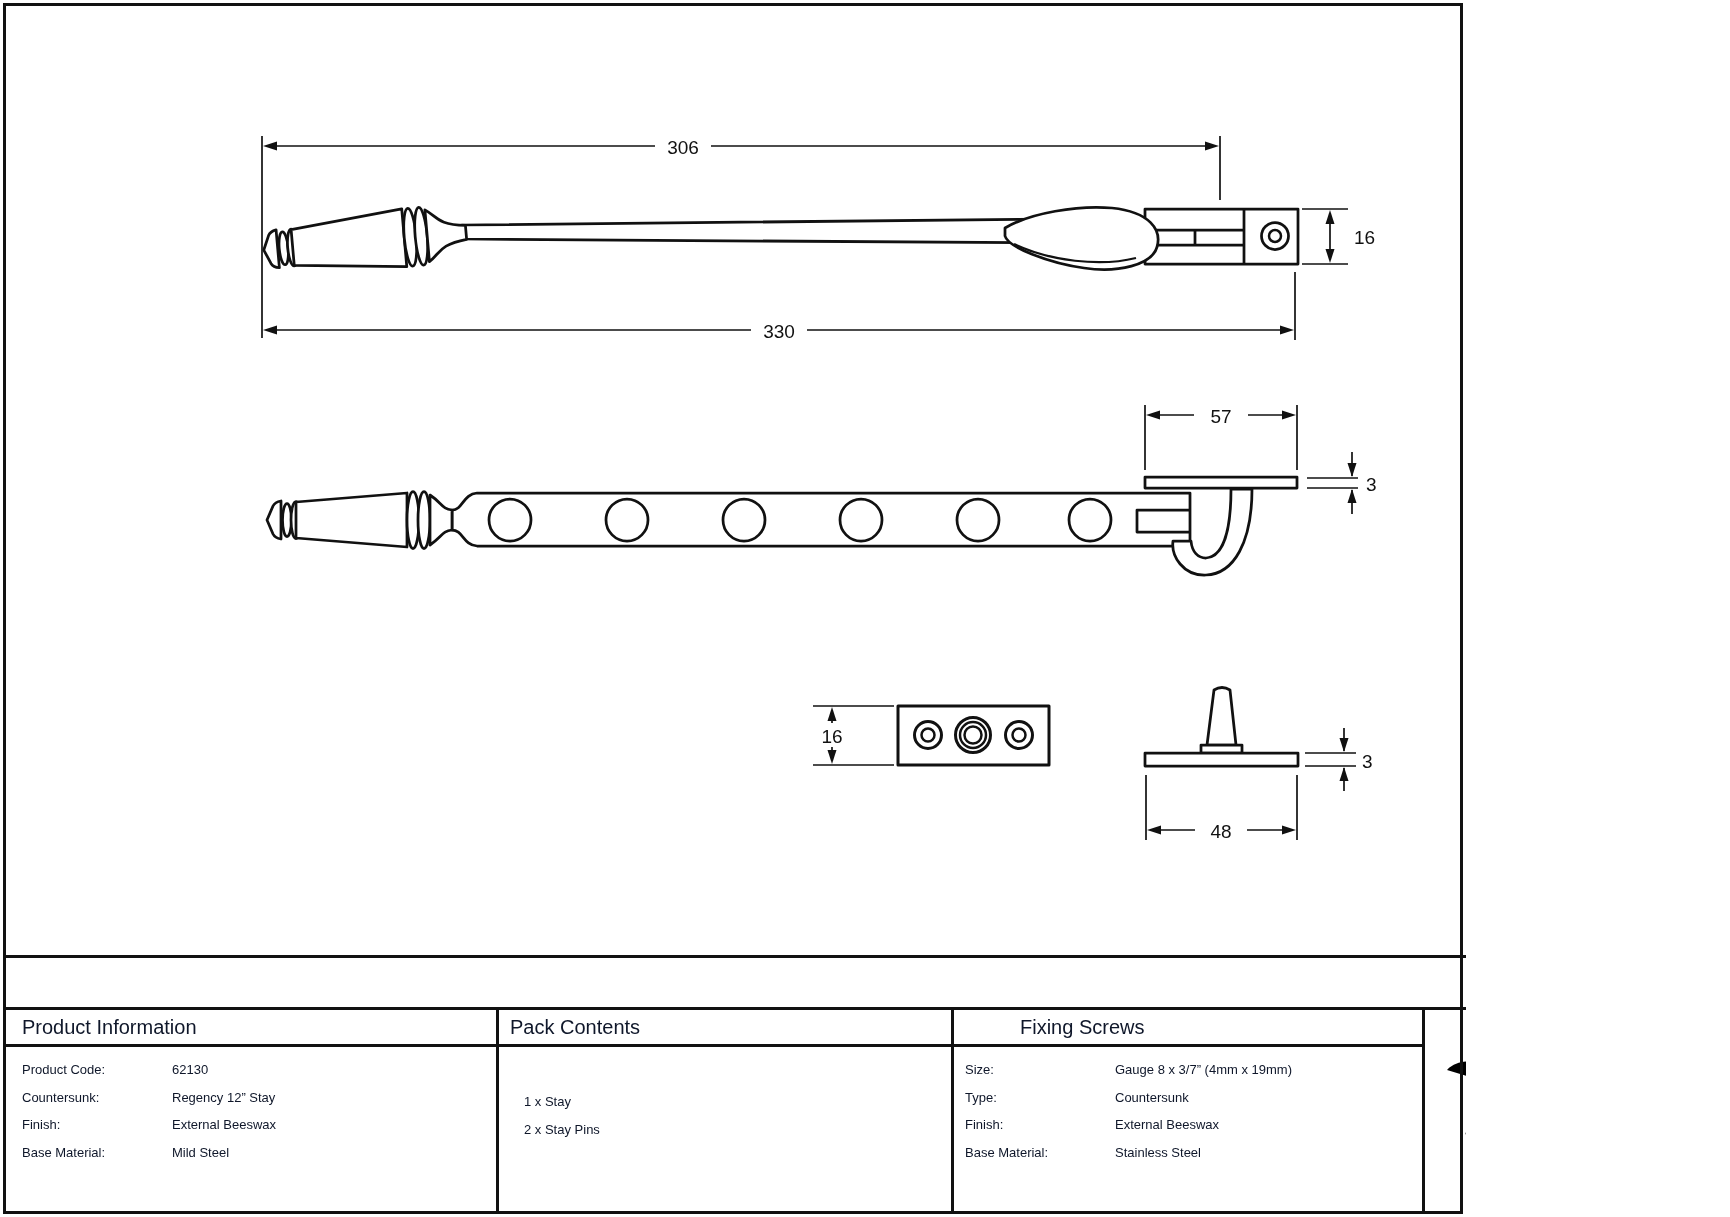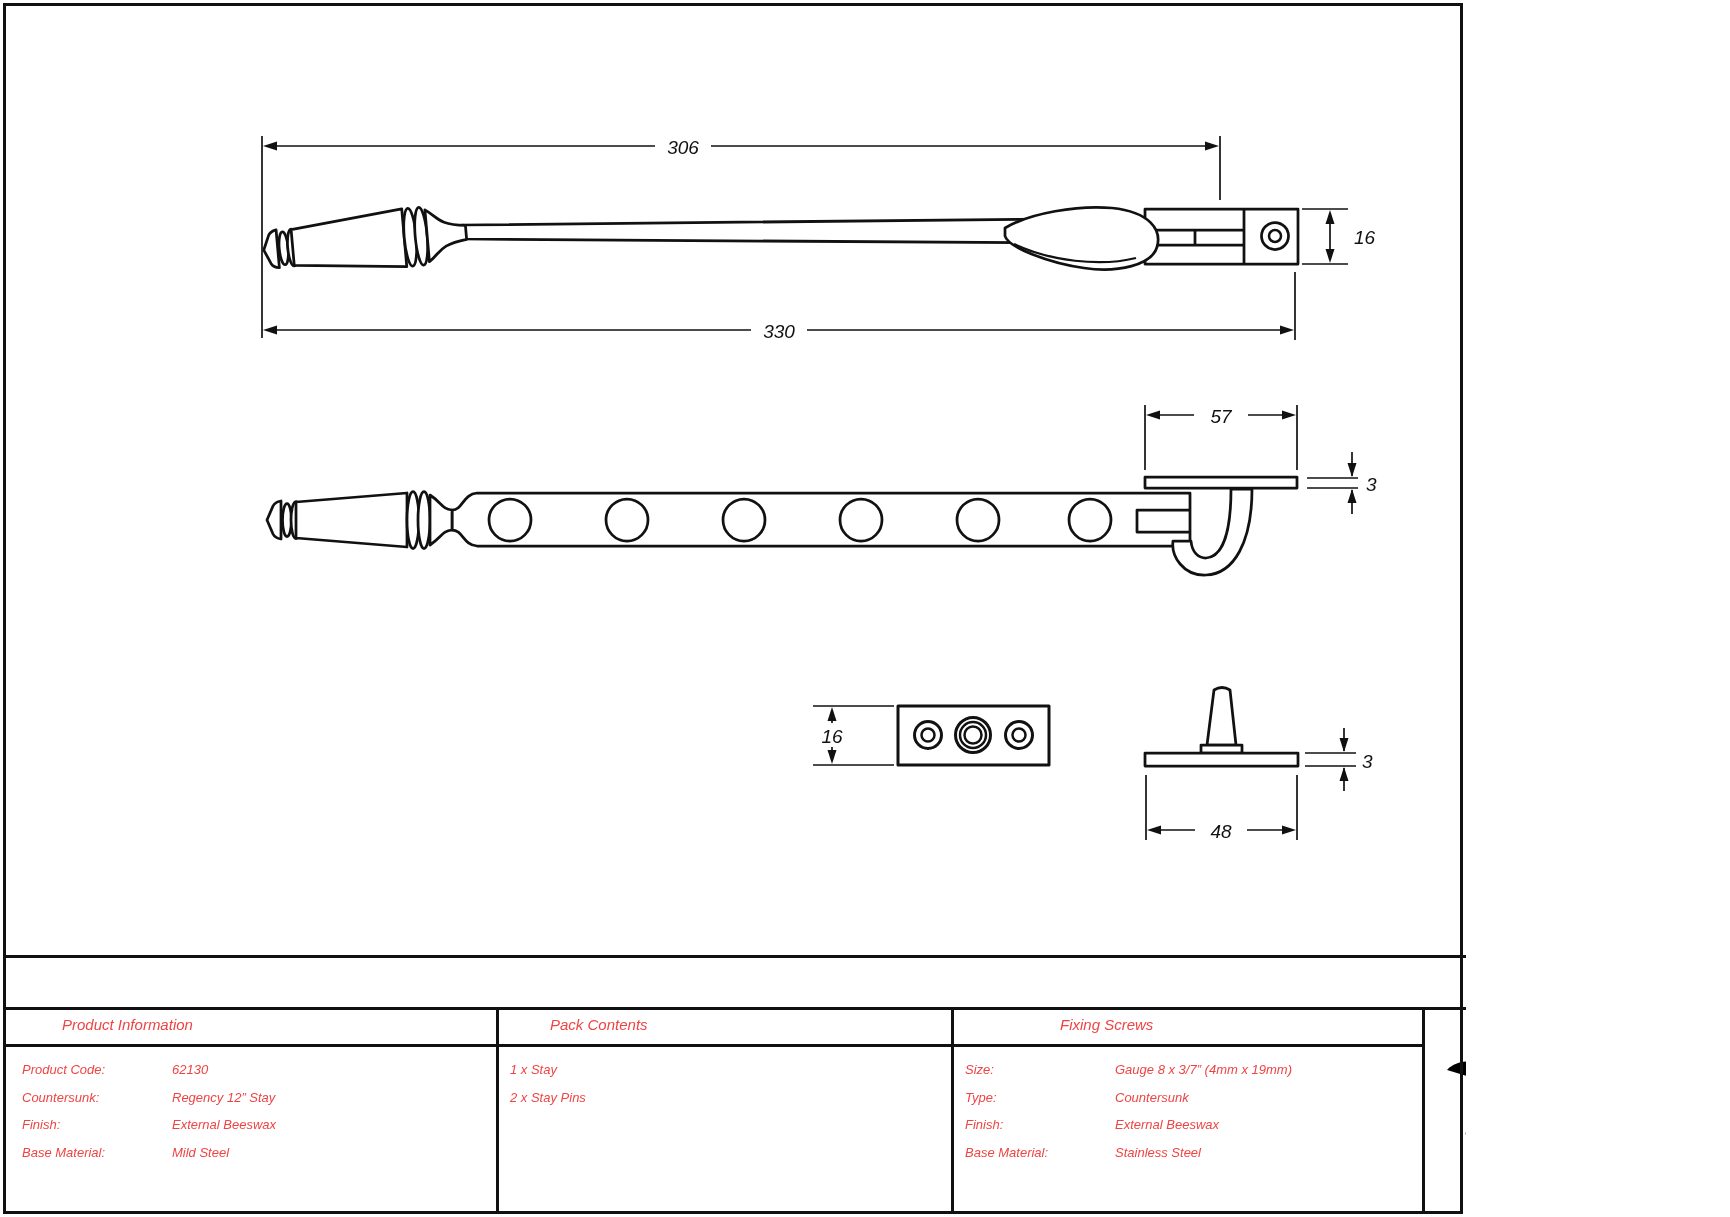--- a/index.html
+++ b/index.html
@@ -1,22 +1,22 @@
 <!DOCTYPE html>
 <html><head>
 <meta charset="utf-8">
 <style>
   html,body{margin:0;padding:0;background:#fff;}
   .page{position:relative;width:1466px;height:1217px;background:#fff;
-        font-family:"Liberation Sans",sans-serif;color:#ef4444;overflow:hidden;font-style:italic;}
+        font-family:"Liberation Sans",sans-serif;color:#0f172a;overflow:hidden;}
   .border-frame{position:absolute;inset:3px;border:3px solid #111;pointer-events:none;}
   .hline,.vline{position:absolute;background:#111;}
   svg text{font-family:"Liberation Sans",sans-serif;fill:#111;}
   .note-text{position:absolute;left:21px;top:964px;font-size:18px;}
-  .th{position:absolute;top:1016px;font-size:15px;margin-left:40px;}
+  .th{position:absolute;top:1016px;font-size:20px;}
   .col-body{position:absolute;top:1056px;font-size:13px;line-height:27.6px;}
   .kv{display:flex;}
   .kv .k{width:150px;flex:none;}
   .logo-svg{position:absolute;left:1447px;top:1052px;}
   .logo-serif{font-family:"Liberation Serif",serif;fill:#000;}
 </style>
 </head>
 <body>
 
 <div class="page">
@@ -191,21 +191,21 @@
     <div class="kv">
       <span class="k">Finish:</span>
       <span class="v">External Beeswax</span>
     </div>
     <div class="kv">
       <span class="k">Base Material:</span>
       <span class="v">Mild Steel</span>
     </div>
   </div>
 
-  <div class="col-body" style="left:510px;width:430px;">
+  <div class="col-body" style="left:524px;width:430px;margin-top:32px;">
     <div>1 x Stay</div>
     <div>2 x Stay Pins</div>
   </div>
 
   <div class="col-body" style="left:965px;width:450px;">
     <div class="kv">
       <span class="k">Size:</span>
       <span class="v">Gauge 8 x 3/7” (4mm x 19mm)</span>
     </div>
     <div class="kv">

